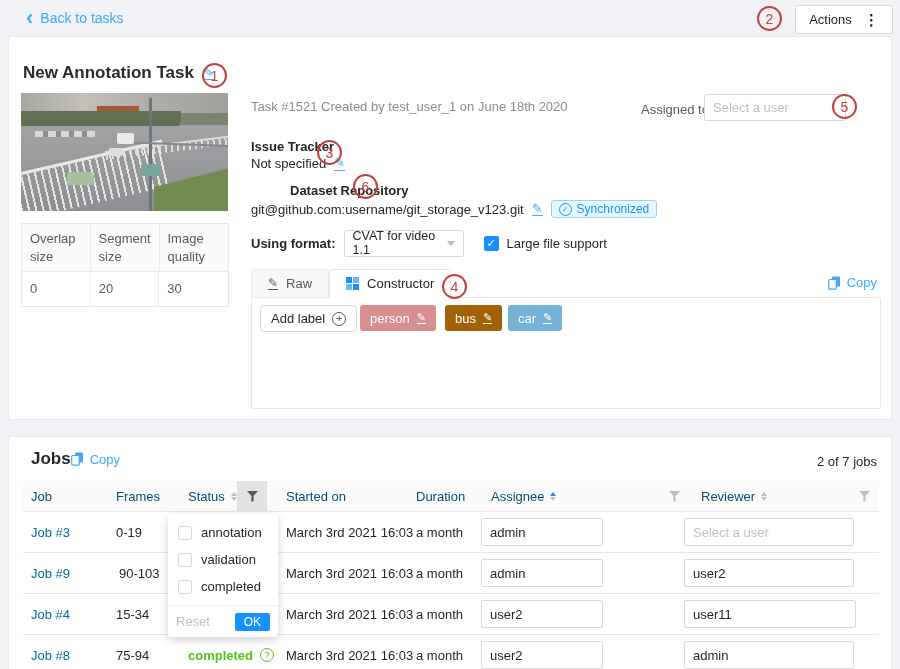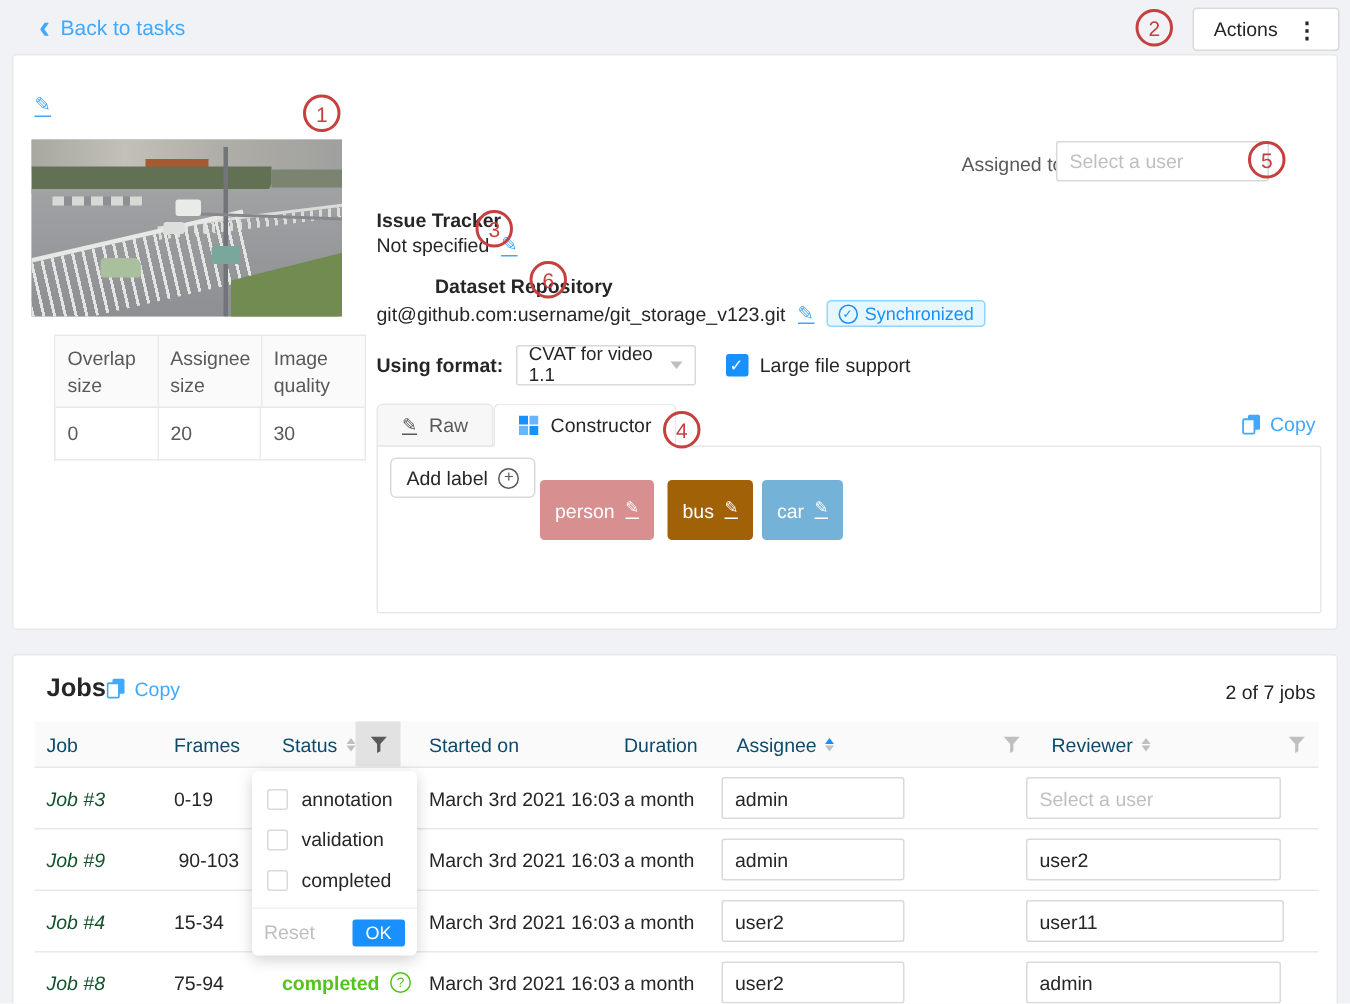--- a/index.html
+++ b/index.html
@@ -35,58 +35,58 @@
        justify-content:space-between;padding:0 8px;box-sizing:border-box;font-size:12.5px;cursor:pointer;background:#fff;}
   .sel-caret{width:0;height:0;border-left:4px solid transparent;border-right:4px solid transparent;border-top:5px solid #bfbfbf;}
   .cbx{width:15px;height:15px;background:#1890ff;border-radius:2px;display:flex;align-items:center;justify-content:center;
        color:#fff;font-size:11px;cursor:pointer;}
 
   
   .thumb{left:12px;top:56px;width:207px;height:118px;overflow:hidden;background:#9aa0a2;}
   .thumb div{position:absolute;}
 
   
-  .ptable{left:27px;top:186px;width:208px;border:1px solid #e8e8e8;box-sizing:border-box;}
+  .ptable{left:12px;top:186px;width:208px;border:1px solid #e8e8e8;box-sizing:border-box;}
   .ptable .hrow{display:flex;background:#fafafa;border-bottom:1px solid #e8e8e8;}
   .ptable .vrow{display:flex;}
   .ptable .cell{width:69px;box-sizing:border-box;padding:6px 8px;color:#595959;line-height:1.35;border-right:1px solid #ebebeb;}
   .ptable .cell:last-child{border-right:none;}
   .ptable .vrow .cell{padding:8px;}
 
   
   .tabs{left:242px;top:232px;height:29px;display:flex;}
   .tab{height:29px;box-sizing:border-box;display:flex;align-items:center;gap:8px;padding:0 16px;
        border:1px solid #e8e8e8;border-radius:4px 4px 0 0;cursor:pointer;}
   .tab-raw{background:#f7f7f7;color:#595959;}
   .tab-active{background:#fff;border-bottom:1px solid #fff;color:#262626;position:relative;z-index:2;}
   .gray-edit{color:#595959;border-bottom:1px solid #595959;font-size:12px;line-height:1.05;}
   .copy-link{color:#40a9ff;display:flex;align-items:center;gap:6px;cursor:pointer;}
   .panel{left:242px;top:260px;width:630px;height:112px;border:1px solid #e8e8e8;box-sizing:border-box;border-radius:0 2px 2px 2px;}
   .addlabel{position:absolute;left:8px;top:7px;height:27px;background:#fff;border:1px solid #d9d9d9;border-radius:4px;
        display:flex;align-items:center;gap:7px;padding:0 10px;cursor:pointer;box-sizing:border-box;}
   .plus-circ{width:14px;height:14px;border:1px solid #595959;color:#595959;font-size:11px;line-height:1;}
-  .chip{position:absolute;top:7px;height:40px;border-radius:3px;color:#fff;display:flex;align-items:center;gap:7px;
-       padding:0 10px;cursor:pointer;box-sizing:border-box;margin-top:15px;}
+  .chip{position:absolute;top:7px;height:26px;border-radius:3px;color:#fff;display:flex;align-items:center;gap:7px;
+       padding:0 10px;cursor:pointer;box-sizing:border-box;}
   .chip .edit-ic{color:#fff;border-color:#fff;font-size:11px;}
 
   
   .jobs-card{left:8px;top:436px;width:884px;height:300px;}
   .jobs-head{left:22px;top:12px;font-size:17px;font-weight:bold;display:flex;align-items:center;gap:0;}
   .jobs-count{right:14px;top:17px;color:#262626;}
   .jthead{left:14px;top:44px;width:856px;height:31px;background:#fafafa;border-bottom:1px solid #e8e8e8;box-sizing:border-box;color:#0c4a6e;}
   .jthead .hc{position:absolute;top:0;height:30px;display:flex;align-items:center;gap:6px;}
   .sorter{display:inline-flex;flex-direction:column;gap:1px;}
   .car-up{width:0;height:0;border-left:3.5px solid transparent;border-right:3.5px solid transparent;border-bottom:4px solid #bfbfbf;}
   .car-dn{width:0;height:0;border-left:3.5px solid transparent;border-right:3.5px solid transparent;border-top:4px solid #bfbfbf;}
   .car-up.on{border-bottom-color:#1890ff;}
   .funnel-cell{position:absolute;top:0;width:30px;height:30px;display:flex;align-items:center;justify-content:center;cursor:pointer;}
   .funnel-cell.active{background:#e2e2e2;}
   .jrow{position:absolute;left:14px;width:856px;height:41px;border-bottom:1px solid #e8e8e8;box-sizing:border-box;}
   .jrow .c{position:absolute;top:0;height:40px;display:flex;align-items:center;}
-  .joblink{color:#14532d;cursor:pointer;text-decoration:none;font-style:italic;}
+  .joblink{color:#0369a1;cursor:pointer;text-decoration:none;}
   .status-completed{color:#52c41a;display:flex;align-items:center;gap:7px;}
   .q-circ{width:14px;height:14px;border:1px solid #52c41a;color:#52c41a;font-size:9px;}
 
   
   .filter-pop{position:absolute;left:168px;top:514px;width:110px;background:#fff;border-radius:4px;z-index:50;
        box-shadow:0 3px 10px rgba(0,0,0,0.18);padding-top:5px;}
   .fopt{display:flex;align-items:center;gap:9px;height:27px;padding:0 10px;cursor:pointer;}
   .fcb{width:14px;height:14px;border:1px solid #d9d9d9;border-radius:2px;background:#fff;box-sizing:border-box;}
   .ffoot{border-top:1px solid #f0f0f0;margin-top:5px;height:31px;display:flex;align-items:center;justify-content:space-between;padding:0 8px;}
   .reset-btn{color:#bfbfbf;cursor:pointer;}
@@ -104,20 +104,21 @@
     <span class="backicon">‹</span>
     <span>Back to tasks</span>
   </a>
   <div class="abs actions-btn">
     <span>Actions</span>
     <span class="more">⋮</span>
   </div>
 
   <div class="card main-card">
     <div class="abs task-title">
+      <span>New Annotation Task</span>
       <span class="edit-ic">✎</span>
     </div>
 
     <div class="abs thumb">
       <div style="left:0;top:0;width:100%;height:22px;background:linear-gradient(90deg,#a8a8a0,#c2c0b8 30%,#b0aea8 60%,#9fa09d);"></div>
       <div style="left:76px;top:13px;width:42px;height:8px;background:#a55a32;"></div>
       <div style="left:0;top:18px;width:160px;height:18px;background:#627053;border-radius:0 0 8px 0;"></div>
       <div style="left:160px;top:20px;width:47px;height:12px;background:#7b8470;"></div>
       <div style="left:0;top:33px;width:100%;height:85px;background:linear-gradient(180deg,#a0a2a4,#8d8f92);"></div>
       <div style="left:14px;top:38px;width:60px;height:6px;background:repeating-linear-gradient(90deg,#d8d8d4 0 8px,#8d8f92 8px 13px);"></div>
@@ -128,30 +129,31 @@
       <div style="left:96px;top:50px;width:111px;height:2px;background:#85888c;transform:rotate(2deg);"></div>
       <div style="left:96px;top:40px;width:17px;height:11px;background:#e9ebe9;border-radius:2px;"></div>
       <div style="left:88px;top:55px;width:14px;height:8px;background:#dddfdd;border-radius:2px;"></div>
       <div style="left:120px;top:71px;width:19px;height:12px;background:#79a79b;border-radius:2px;"></div>
       <div style="left:46px;top:79px;width:27px;height:13px;background:#a9bf9e;border-radius:3px 5px 2px 2px;"></div>
     </div>
 
     <div class="abs ptable">
       <div class="hrow">
         <div class="cell">Overlap size</div>
-        <div class="cell">Assignee size</div>
+        <div class="cell">Segment size</div>
         <div class="cell">Image quality</div>
       </div>
       <div class="vrow">
         <div class="cell">0</div>
         <div class="cell">20</div>
         <div class="cell">30</div>
       </div>
     </div>
 
+    <div class="abs meta">Task #1521 Created by test_user_1 on June 18th 2020</div>
 
     <span class="abs assign-label">Assigned to</span>
     <input class="abs inp" style="left: 695px; top: 57px; width: 142px; height: 27px;" placeholder="Select a user">
 
     <div class="abs sec-label" style="left:242px;top:102px;">Issue Tracker</div>
     <div class="abs row-flex" style="left:242px;top:119px;">
       <span>Not specified</span>
       <span class="edit-ic">✎</span>
     </div>
 

